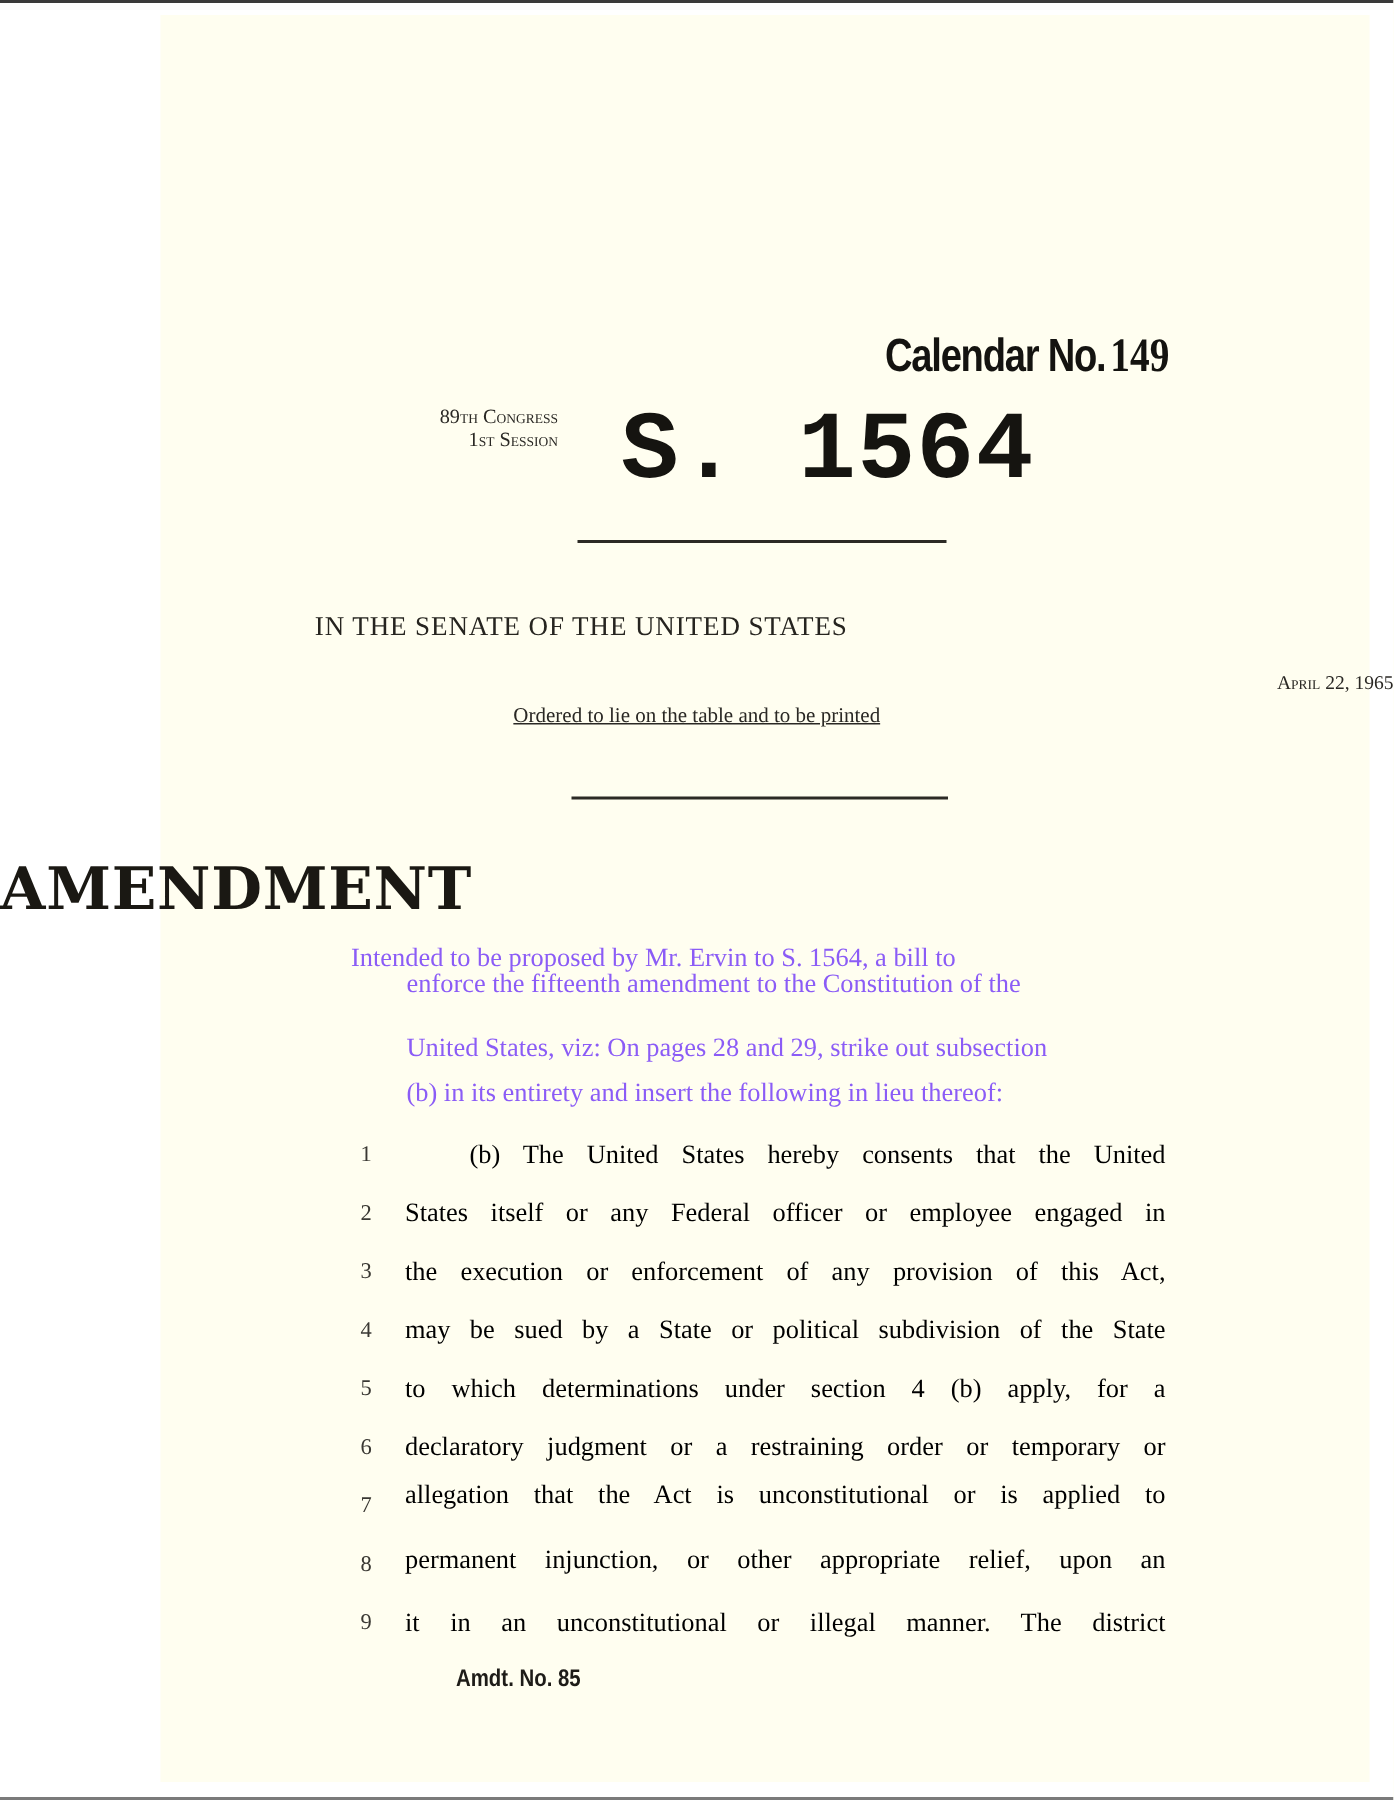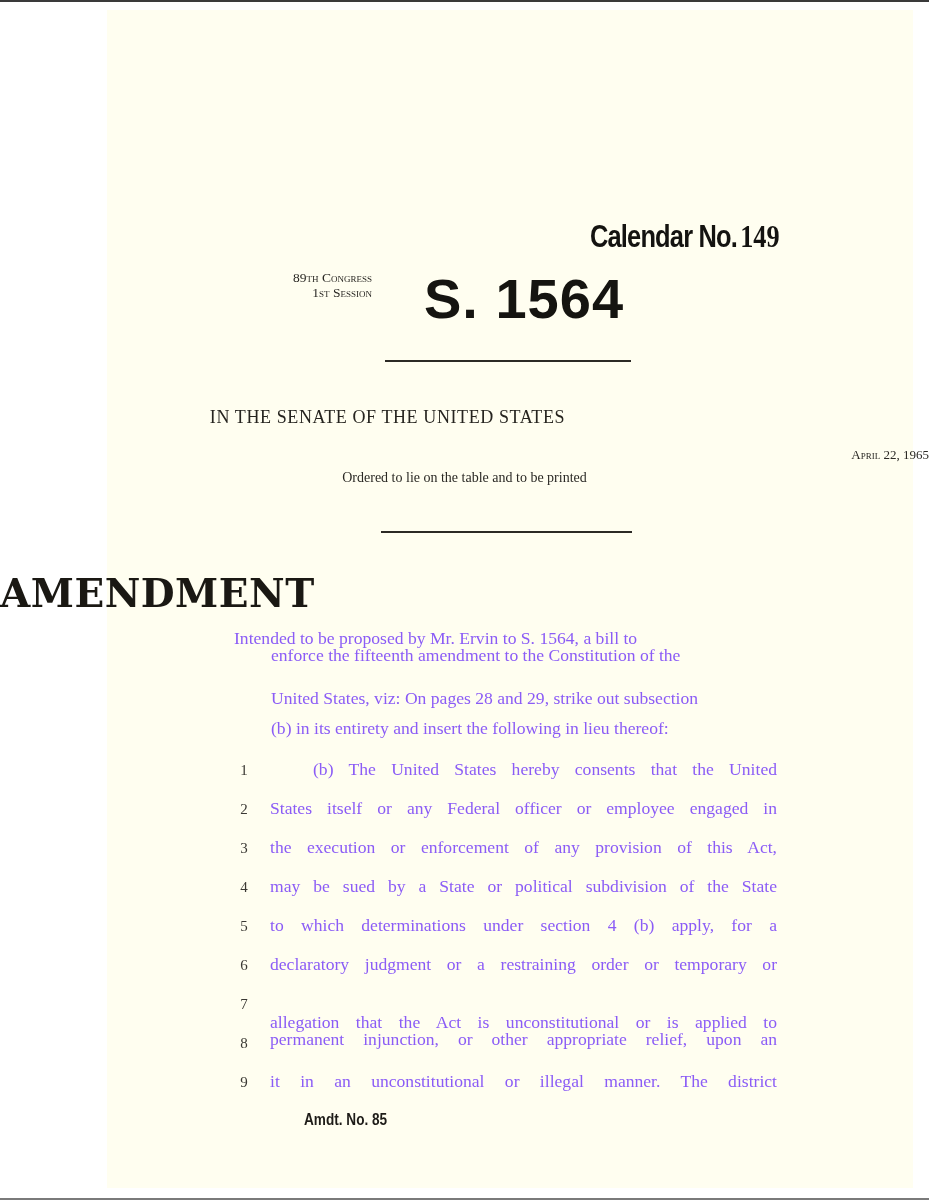--- a/index.html
+++ b/index.html
@@ -20,34 +20,33 @@
     left:590px; top:218px; font-family:"Liberation Sans Narrow","Liberation Sans", sans-serif;
     font-weight:bold; font-size:31px; letter-spacing:-1px; transform:scaleX(0.82); transform-origin:left top;
     color:#141310; white-space:nowrap;
   }
   .calendar .num { font-family:"Liberation Serif", serif; font-size:32px; letter-spacing:0; margin-left:4px; }
   .congress {
     left:222px; top:270px; font-size:13.5px; text-align:right; width:150px; line-height:15px; color:#2a2824;
   }
   .sc { font-variant:small-caps; }
   .billno {
-    left:414px; top:266px; font-size:56px; font-weight:bold; color:#151410; letter-spacing:1px;
-    font-family:Liberation Sans, sans-serif;
-    margin-left:10px;
+    left:414px; top:266px; font-size:64px; font-weight:bold; color:#151410; letter-spacing:1px;
+    font-family:Liberation Mono, monospace;
   }
   .rule { background:#2c2a25; height:2px; }
   .senate { left:0; width:775px; top:407px; text-align:center; font-size:18px; letter-spacing:0.6px; color:#26241f; }
   .date { left:0; width:929px; top:447px; text-align:right; font-size:13px; color:#2a2824; }
-  .ordered { left:0; width:929px; top:470px; text-align:center; font-size:14px; color:#2a2824; }
+  .ordered { left:0; width:929px; top:470px; text-align:center; font-size:14px; color:#2a2824;text-decoration:underline; }
   .amend {
     left:0; width:929px; top:570px; font-size:39px; font-weight:bold;
     font-family:"DejaVu Serif", serif; letter-spacing:0.5px; color:#1a1813;
   }
   .intro { font-size:17.6px; color:#8b5cf6; white-space:nowrap; }
-  .line { font-size:17.6px; color:#8b5cf6; white-space:nowrap; text-align:justify; text-align-last:justify; }
+  .line { font-size:17.6px; color:#000000; white-space:nowrap; text-align:justify; text-align-last:justify; }
   .lnum { font-size:15px; color:#3a3833; width:20px; text-align:center; }
   .amdt {
     left:304px; top:1111px; font-family:"Liberation Sans", sans-serif; font-weight:bold;
     font-size:16px; transform:scaleX(0.85); transform-origin:left top; color:#1e1c18;
   }
 </style>
 </head>
 <body>
 
 <div class="topband"></div>
@@ -96,20 +95,20 @@
 <div class="abs lnum" style="left:234px; top:918px;">5</div>
 <div class="abs line" style="left:270px; top:915px; width:507px;">to which determinations under section 4 (b) apply, for a</div>
 
 <div class="abs lnum" style="left:234px; top:957px;">6</div>
 <div class="abs line" style="left:270px; top:954px; width:507px;">declaratory judgment or a restraining order or temporary or</div>
 
 <div class="abs lnum" style="left:234px; top:996px;">7</div>
 <div class="abs line" style="left:270px; top:993px; width:507px;margin-top:36px;">permanent injunction, or other appropriate relief, upon an</div>
 
 <div class="abs lnum" style="left:234px; top:1035px;">8</div>
-<div class="abs line" style="left:270px; top:1012px; width:507px;">allegation that the Act is unconstitutional or is applied to</div>
+<div class="abs line" style="left:270px; top:986px; width:507px;">allegation that the Act is unconstitutional or is applied to</div>
 
 <div class="abs lnum" style="left:234px; top:1074px;">9</div>
 <div class="abs line" style="left:270px; top:1071px; width:507px;">it in an unconstitutional or illegal manner. The district</div>
 
 <div class="abs amdt">Amdt. No. 85</div>
 
 <div class="bottomband"></div>
 
 </body></html>

